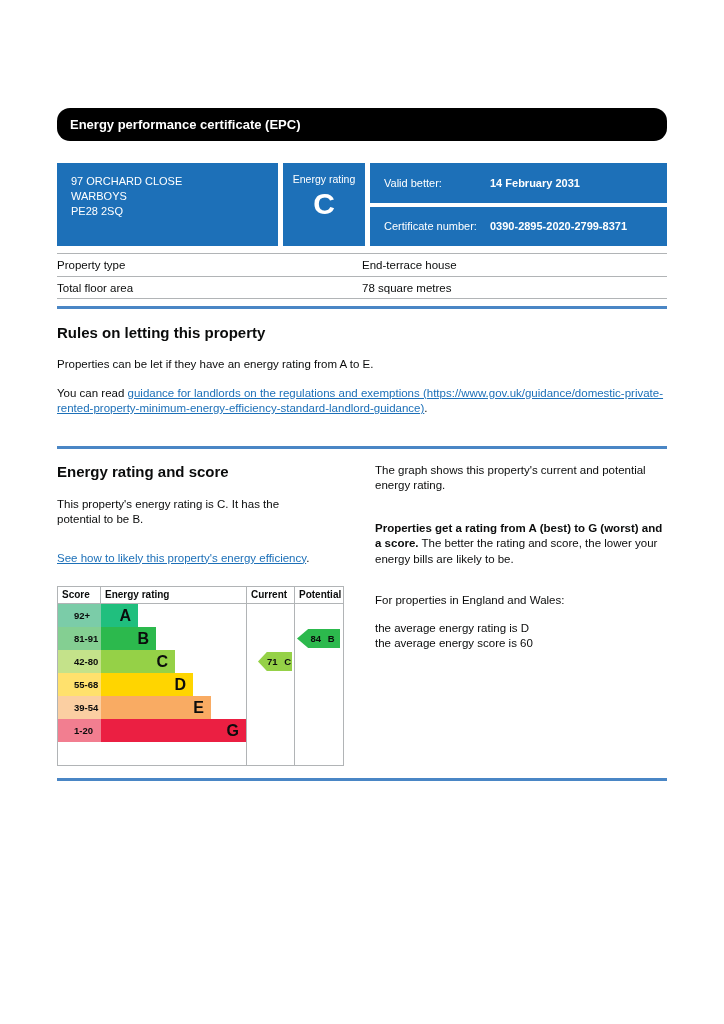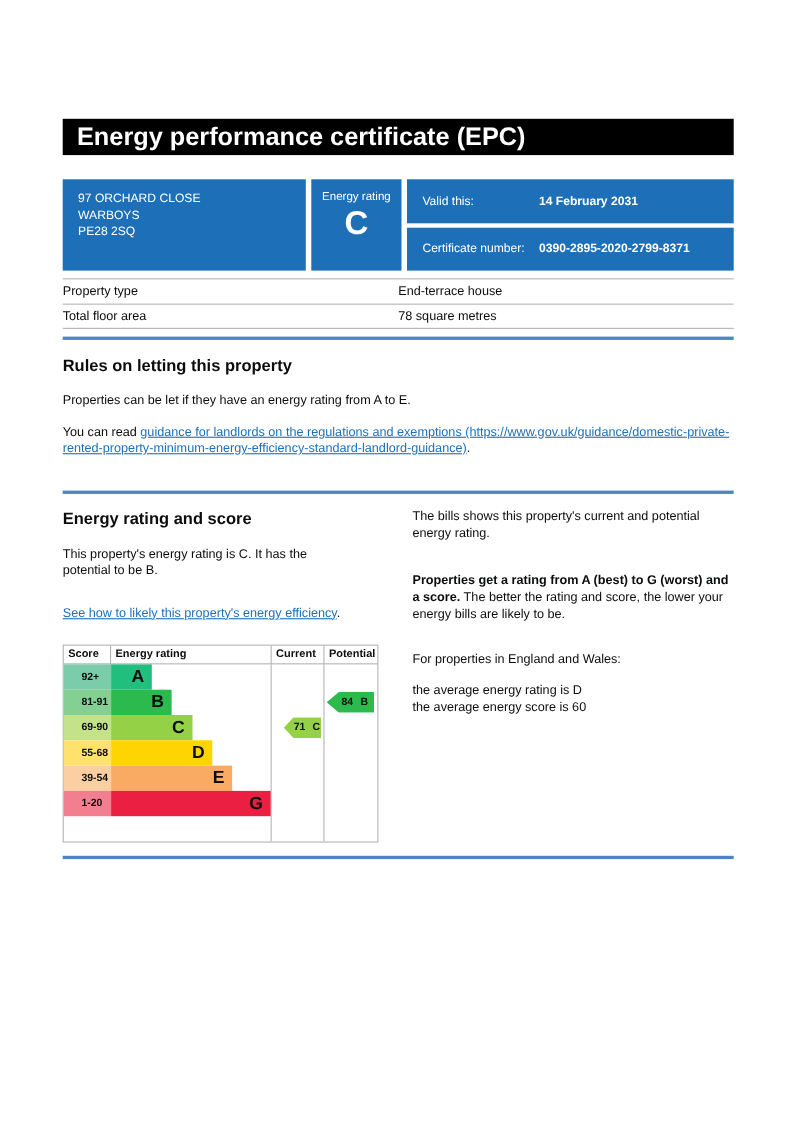--- a/index.html
+++ b/index.html
@@ -6,21 +6,21 @@
   html,body { background:#fff; }
   .page {
     position:relative; width:724px; height:1024px; background:#fff;
     font-family:"Liberation Sans", sans-serif; color:#0b0c0c; overflow:hidden;
   }
   .content { position:absolute; left:57px; top:108px; width:610px; }
 
   
   .epc-header {
     background:#000; color:#fff; height:33px; line-height:33px;
-    font-size:23px; font-weight:bold; padding-left:13px;
+    font-size:13px; font-weight:bold; padding-left:13px;border-radius:13px;
   }
 
   
   .summary-row { display:flex; gap:5px; margin-top:22px; height:83px; }
   .blue-box { background:#1d70b8; color:#fff; }
   .address-box { width:221px; padding:11px 14px; font-size:11px; line-height:15px; }
   .rating-box { width:82px; text-align:center; padding-top:10px; }
   .rating-box .rating-label { font-size:10.5px; }
   .rating-box .rating-letter { font-size:30px; font-weight:bold; line-height:34px; margin-top:2px; }
   .meta-col { flex:1; display:flex; flex-direction:column; gap:4px; }
@@ -100,21 +100,21 @@
         <div>97 ORCHARD CLOSE</div>
         <div>WARBOYS</div>
         <div>PE28 2SQ</div>
       </div>
       <div class="blue-box rating-box">
         <div class="rating-label">Energy rating</div>
         <div class="rating-letter">C</div>
       </div>
       <div class="meta-col">
         <div class="blue-box meta-box">
-          <span class="meta-label">Valid this:</span>
+          <span class="meta-label">Valid better:</span>
           <span class="meta-value">14 February 2031</span>
         </div>
         <div class="blue-box meta-box">
           <span class="meta-label">Certificate number:</span>
           <span class="meta-value">0390-2895-2020-2799-8371</span>
         </div>
       </div>
     </div>
 
     <div class="prop-table">
@@ -155,21 +155,21 @@
             <div class="bands-col">
                 <div class="band-row">
                   <div class="score-cell" style="background: rgb(123, 204, 168);">92+</div>
                   <div class="band-bar" style="background: rgb(32, 191, 126); width: 37px;">A</div>
                 </div>
                 <div class="band-row">
                   <div class="score-cell" style="background: rgb(132, 207, 146);">81-91</div>
                   <div class="band-bar" style="background: rgb(44, 185, 77); width: 55px;">B</div>
                 </div>
                 <div class="band-row">
-                  <div class="score-cell" style="background: rgb(196, 226, 138);">69-90</div>
+                  <div class="score-cell" style="background: rgb(196, 226, 138);">42-80</div>
                   <div class="band-bar" style="background: rgb(149, 209, 71); width: 74px;">C</div>
                 </div>
                 <div class="band-row">
                   <div class="score-cell" style="background: rgb(255, 225, 109);">55-68</div>
                   <div class="band-bar" style="background: rgb(255, 213, 0); width: 92px;">D</div>
                 </div>
                 <div class="band-row">
                   <div class="score-cell" style="background: rgb(251, 207, 162);">39-54</div>
                   <div class="band-bar" style="background: rgb(249, 171, 99); width: 110px;">E</div>
                 </div>
@@ -182,21 +182,21 @@
               <div class="rating-arrow current-arrow" style="top: 48px; background: rgb(149, 209, 71);">71 C</div>
             </div>
             <div class="potential-col">
               <div class="rating-arrow potential-arrow" style="top: 25px; background: rgb(44, 185, 77);">84 B</div>
             </div>
           </div>
         </div>
       </div>
 
       <div class="right-col">
-        <p class="p1">The bills shows this property's current and potential energy rating.</p>
+        <p class="p1">The graph shows this property's current and potential energy rating.</p>
         <p class="p2"><b>Properties get a rating from A (best) to G (worst) and a score.</b><span> The better the rating and score, the lower your energy bills are likely to be.</span></p>
         <p class="p3">For properties in England and Wales:</p>
         <p class="p4">
           <span>the average energy rating is D</span><br>
           <span>the average energy score is 60</span>
         </p>
       </div>
     </div>
 
     <hr class="divider divider-3">

